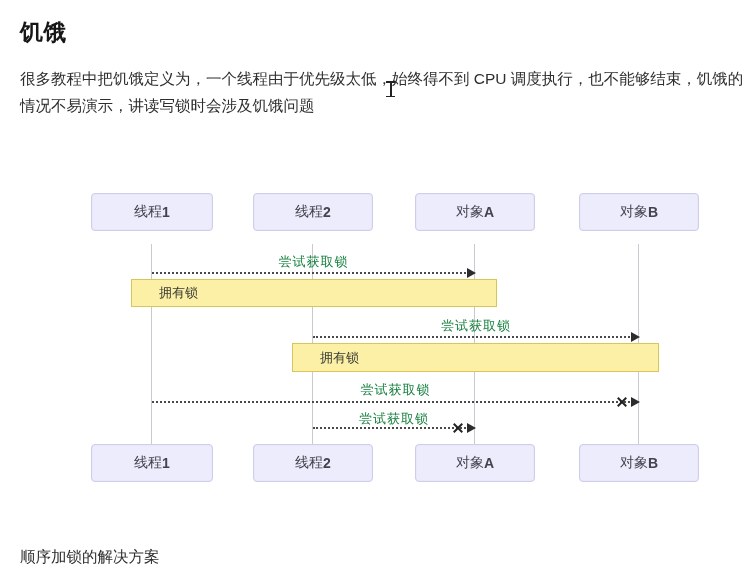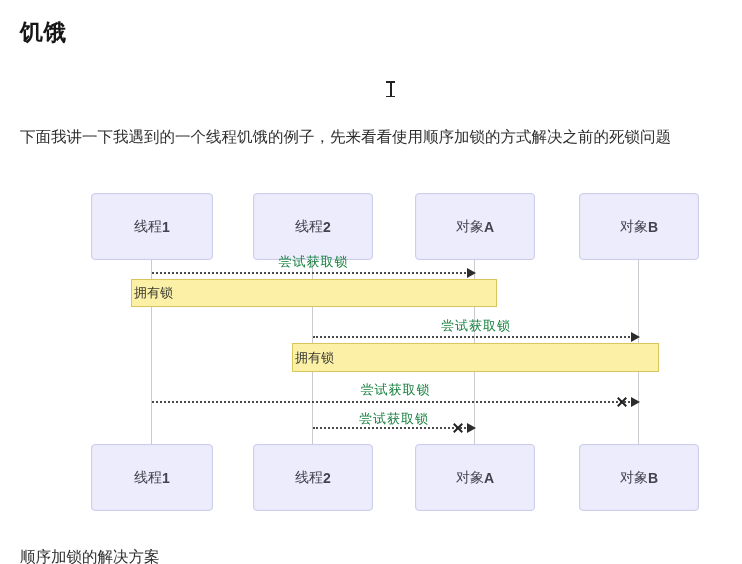--- a/index.html
+++ b/index.html
@@ -6,58 +6,61 @@
   #screen{
     position:relative;width:742px;height:564px;background:#ffffff;
     overflow:hidden;font-family:"Liberation Sans","DejaVu Sans",sans-serif;color:#303030;margin-top:11px;
   }
   .abs{position:absolute;}
   .doc-title{font-size:23px;font-weight:700;color:#161616;letter-spacing:.5px;}
   .para{font-size:15.5px;line-height:27px;color:#2e2e2e;white-space:nowrap;}
   .footer-heading{font-size:15.5px;color:#2e2e2e;}
   
   .actor-box{
-    box-sizing:border-box;height:67px;background:#ececfc;border:1px solid #cdcdec;
+    box-sizing:border-box;height:38px;background:#ececfc;border:1px solid #cdcdec;
     border-radius:4px;display:flex;align-items:center;justify-content:center;
     font-size:14px;color:#43434f;box-shadow:0 0 0 0.5px #e4e4f6 inset;
   }
   .actor-box b{font-weight:700;}
   .lifeline{width:1px;background:#c9c9cf;top:233px;height:200px;}
   .msg-label{font-size:13px;color:#15803d;text-align:center;letter-spacing:1px;}
   .msg-line{height:0;border-top:2px dotted #4a4a4a;}
   .arrowhead{
     position:absolute;right:-2px;top:-6px;width:0;height:0;
     border-left:9px solid #2c2c2c;border-top:5px solid transparent;border-bottom:5px solid transparent;
   }
   .blocked-x{position:absolute;right:11px;top:-6px;width:10px;height:10px;}
   .blocked-x::before,.blocked-x::after{
     content:"";position:absolute;left:-1px;top:4px;width:12px;height:2px;background:#222;
   }
   .blocked-x::before{transform:rotate(45deg);}
   .blocked-x::after{transform:rotate(-45deg);}
   .lock-bar{
     box-sizing:border-box;background:#fbf0a5;border:1px solid #d9c65b;
-    display:flex;align-items:center;font-size:13px;color:#3a3a35;padding-left:2px;
+    display:flex;align-items:center;font-size:13px;color:#3a3a35;padding-left:27px;
   }
   
   .ibeam{width:11px;height:16px;}
   .ibeam .stem{position:absolute;left:5px;top:1px;width:1.5px;height:14px;background:#222;}
   .ibeam .top, .ibeam .bot{position:absolute;left:1px;width:9px;height:1.5px;background:#222;}
   .ibeam .top{top:0;} .ibeam .bot{bottom:0;}
   .ibeam .top::before,.ibeam .top::after,.ibeam .bot::before,.ibeam .bot::after{content:"";}
 </style>
 </head>
 <body>
 
 <div id="screen">
 
   <div class="abs doc-title" style="left:20px;top:6px;">饥饿</div>
 
+  <div class="abs para" style="left:20px;top:54px;">
+    <div>很多教程中把饥饿定义为，一个线程由于优先级太低，始终得不到 CPU 调度执行，也不能够结束，饥饿的</div>
+    <div>情况不易演示，讲读写锁时会涉及饥饿问题</div>
+  </div>
 
-  <div class="abs para" style="left:20px;top:112px;">下面我讲一下我遇到的一个线程饥饿的例子，先来看看使用顺序加锁的方式解决之前的死锁问题</div>
 
   <div class="abs ibeam" style="left:385px;top:70px;">
     <div class="stem"></div>
       <div class="top"></div>
       <div class="bot"></div>
   </div>
 
   <div class="abs" style="left:0;top:0;width:742px;height:564px;">
 
     <div class="abs lifeline" style="left:151px;"></div>

